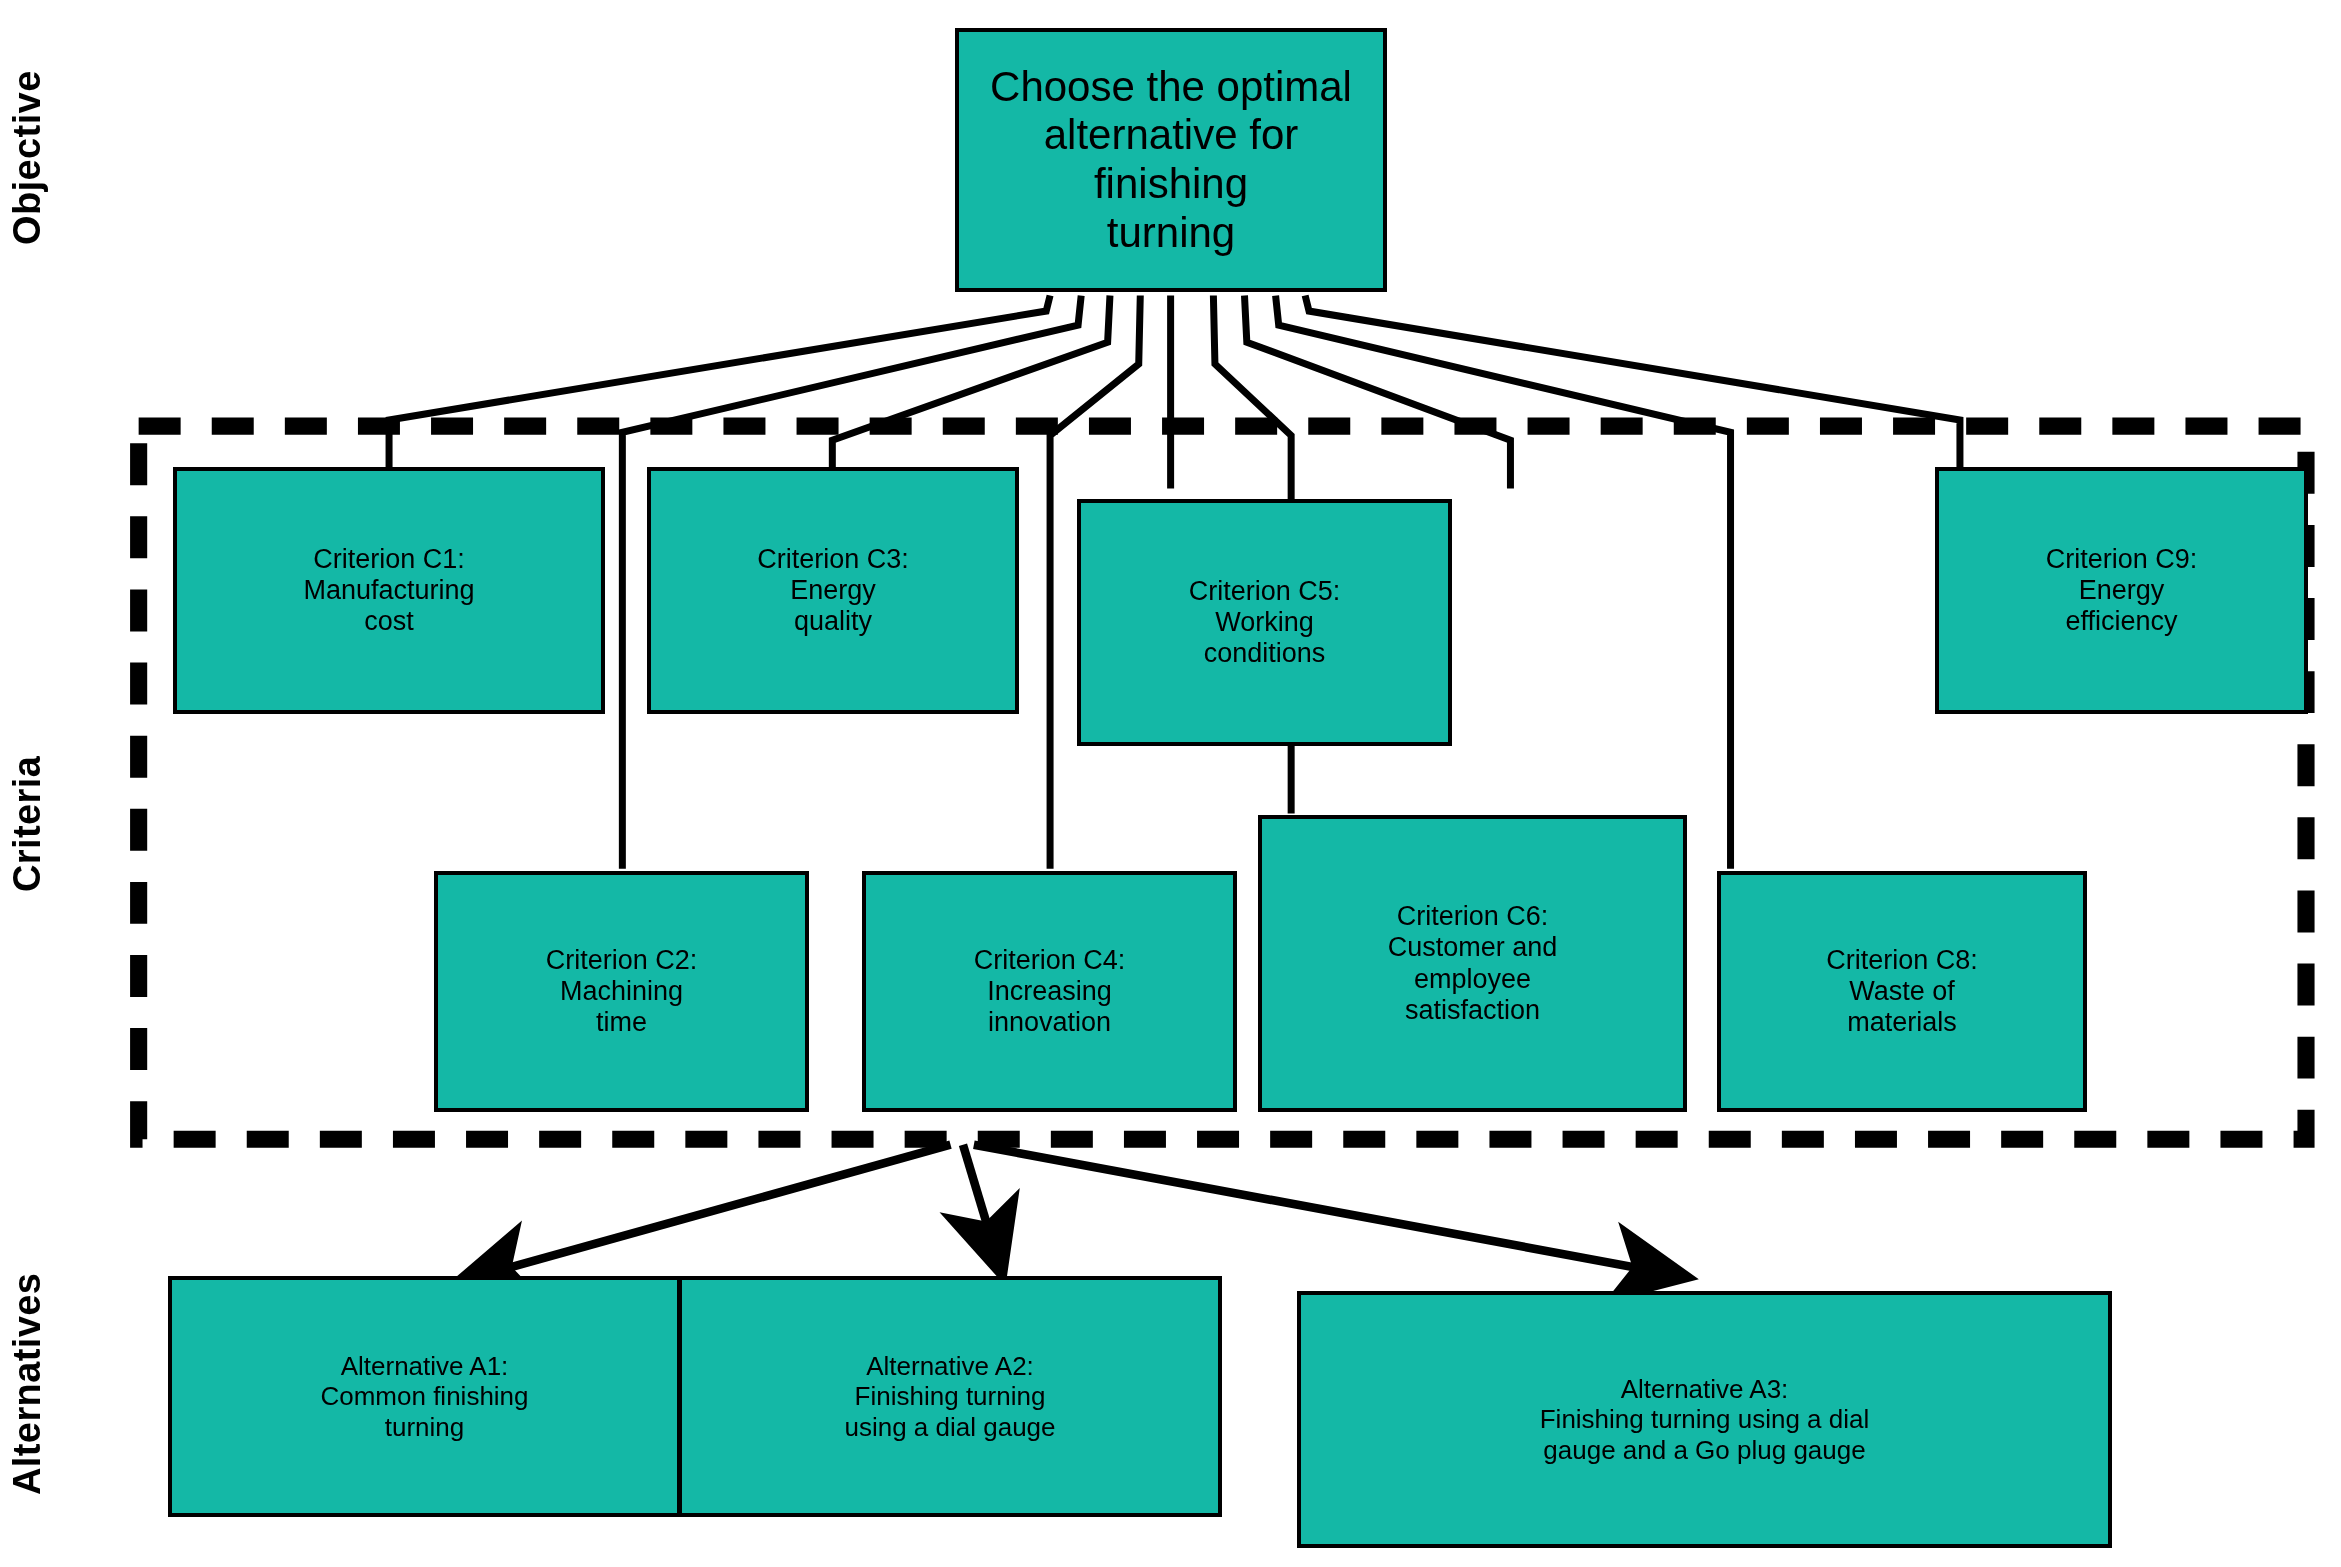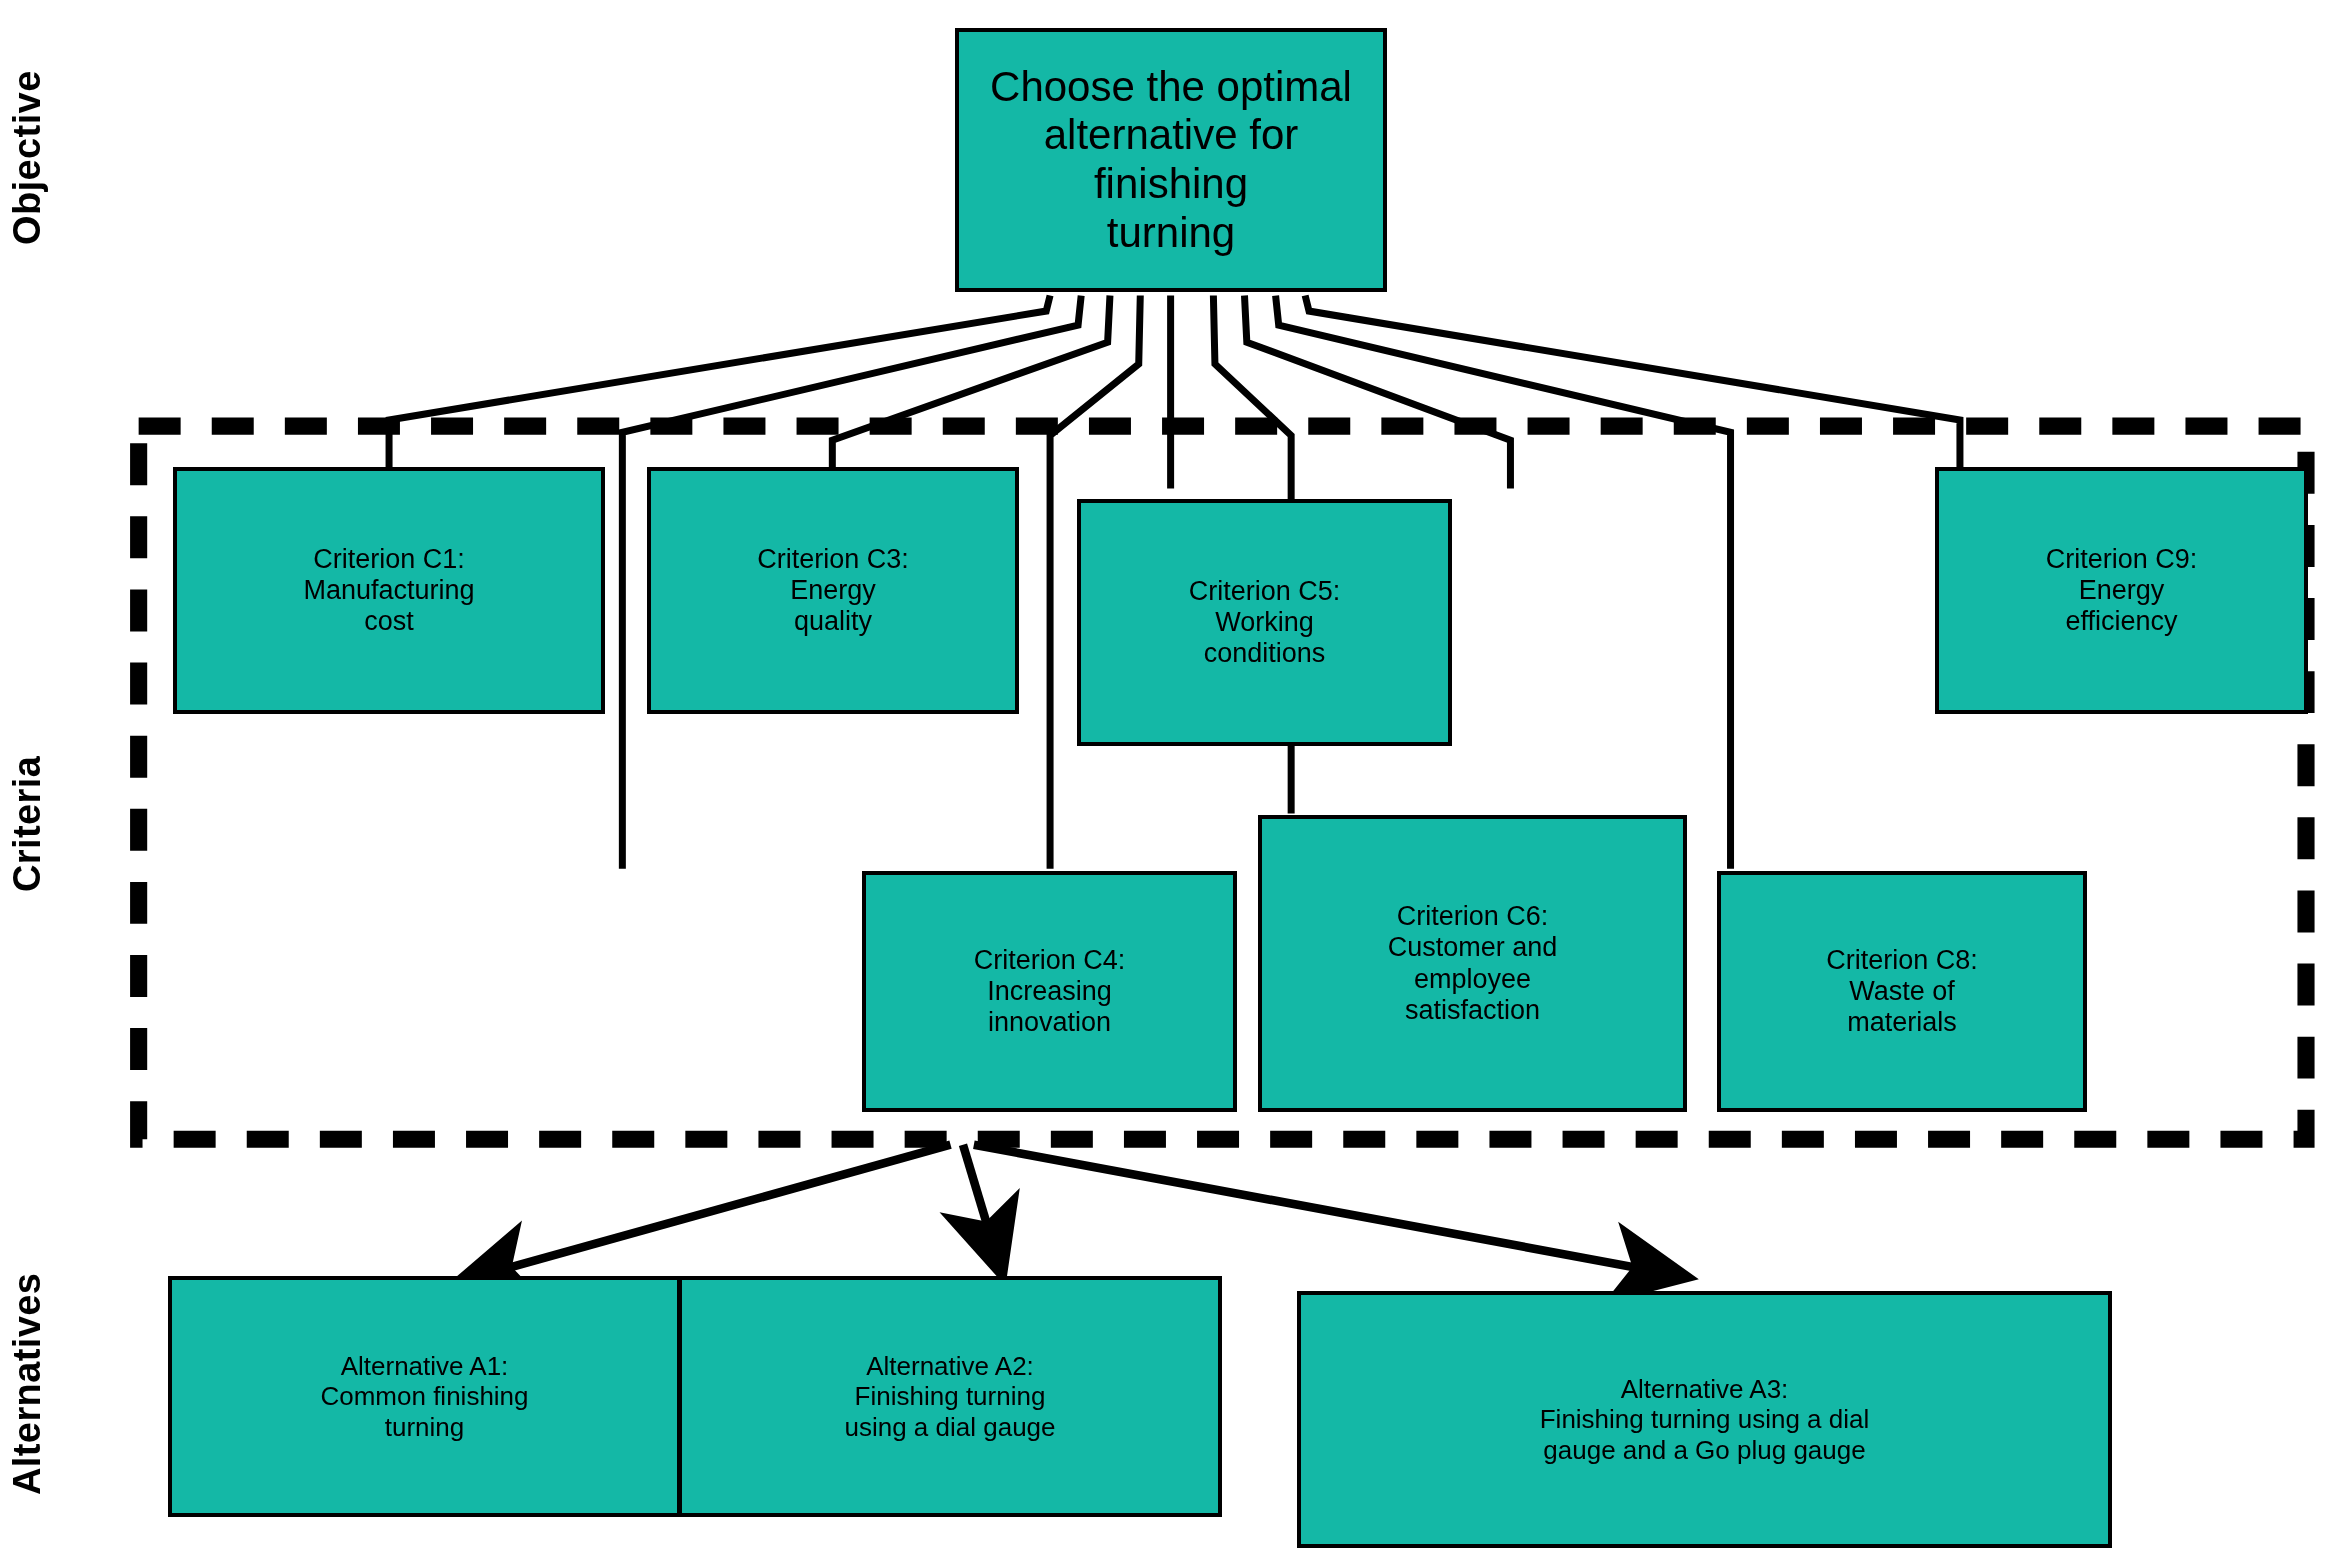--- a/index.html
+++ b/index.html
@@ -122,20 +122,25 @@
     <span class="node-text">Criterion C5:
 Working
 conditions</span>
   </div>
   <div class="node criterion-node" style="left:1935px; top:467px; width:373px; height:247px;">
     <span class="node-text">Criterion C9:
 Energy
 efficiency</span>
   </div>
 
+  <div class="node criterion-node" style="left:434px; top:871px; width:375px; height:241px;">
+    <span class="node-text">Criterion C2:
+Machining
+time</span>
+  </div>
   <div class="node criterion-node" style="left:862px; top:871px; width:375px; height:241px;">
     <span class="node-text">Criterion C4:
 Increasing
 innovation</span>
   </div>
   <div class="node criterion-node" style="left:1258px; top:815px; width:429px; height:297px;">
     <span class="node-text">Criterion C6:
 Customer and
 employee
 satisfaction</span>

